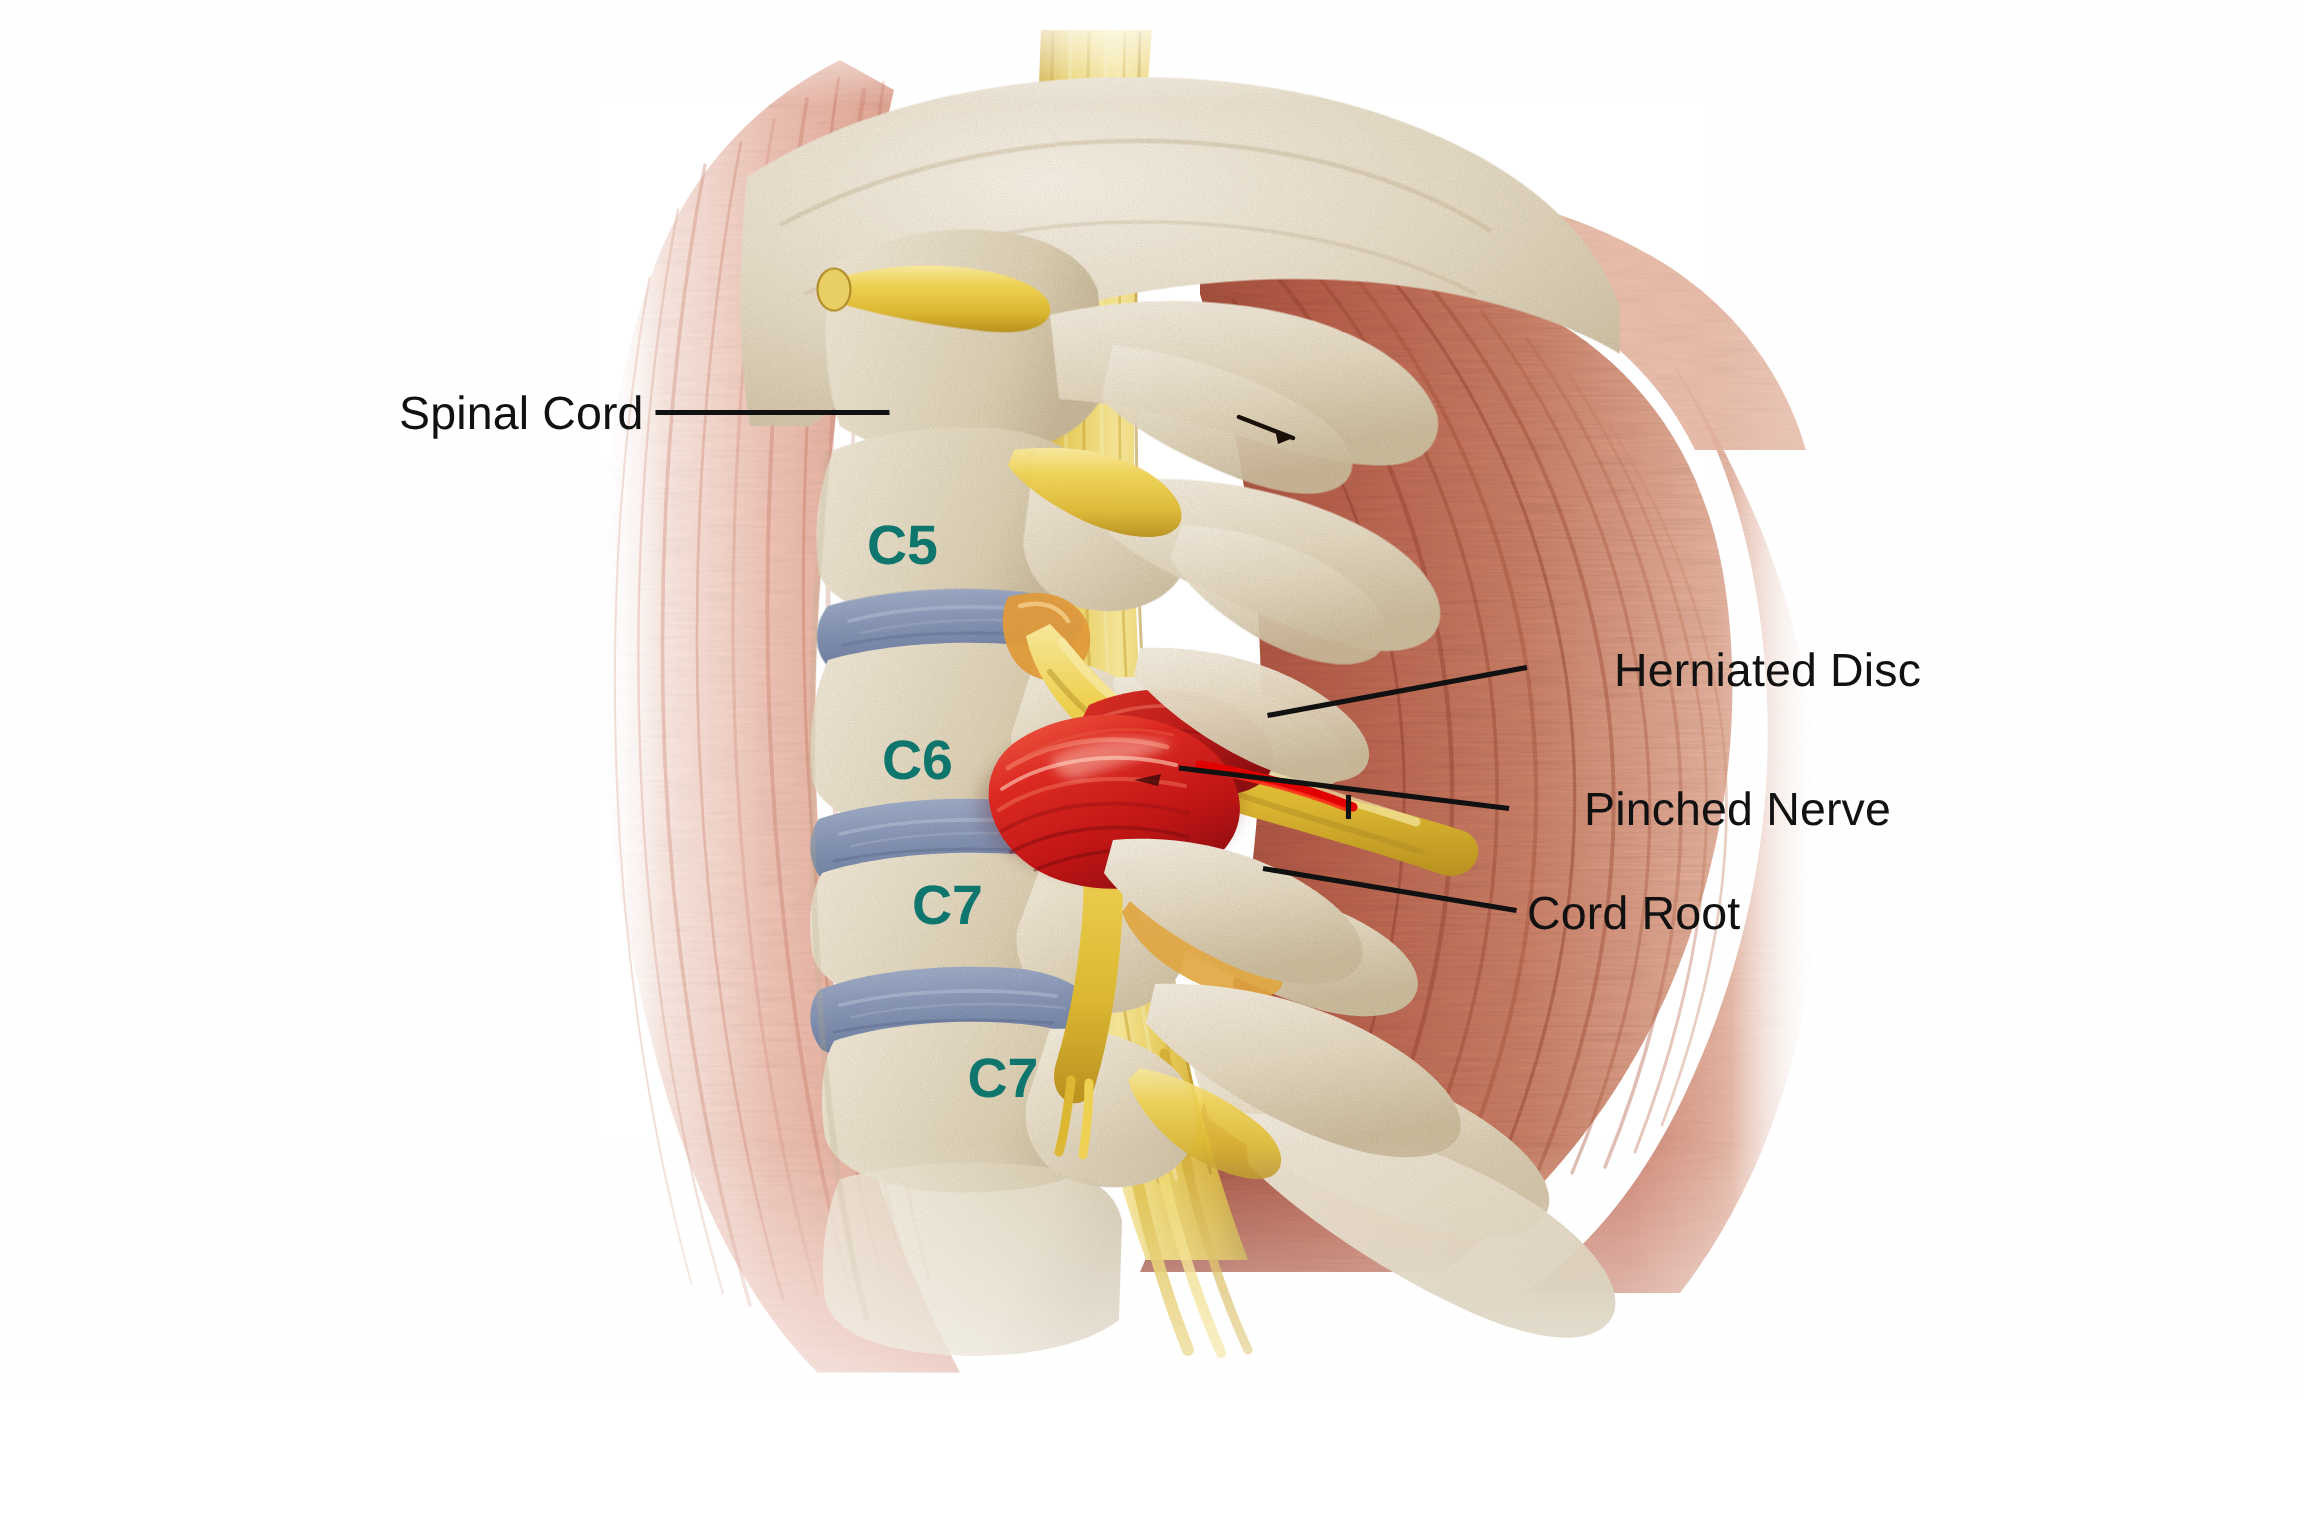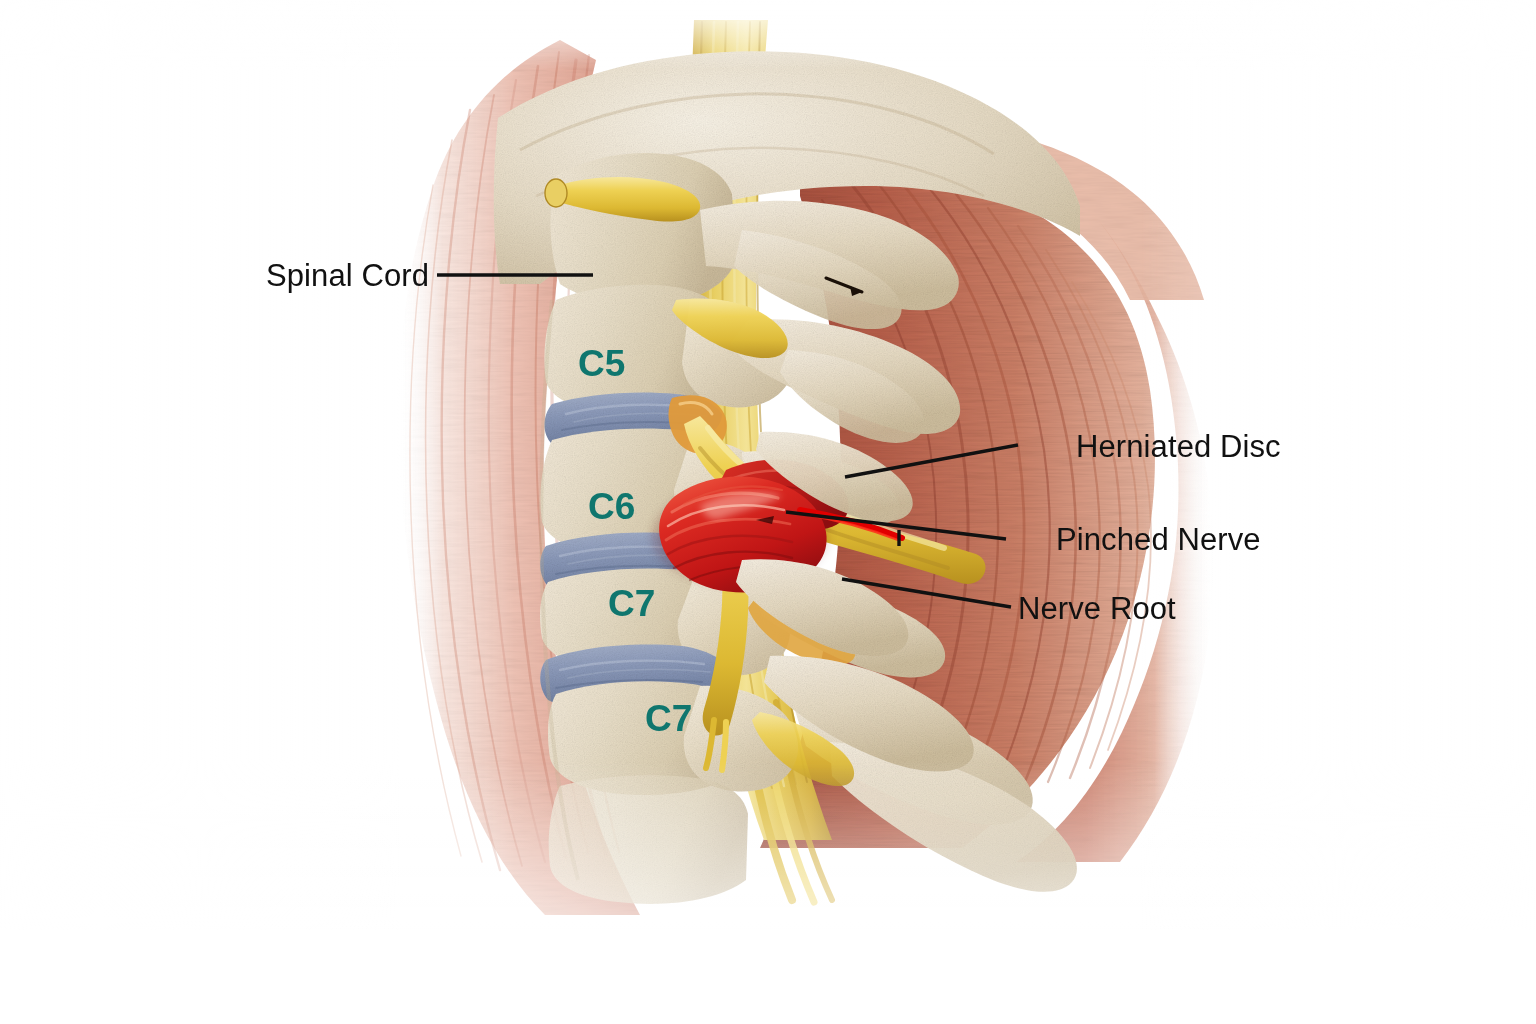--- a/index.html
+++ b/index.html
@@ -556,16 +556,16 @@
   <div id="vertebra-labels">
       <div class="vlabel" style="left: 578px; top: 345px;">C5</div>
       <div class="vlabel" style="left: 588px; top: 488px;">C6</div>
       <div class="vlabel" style="left: 608px; top: 585px;">C7</div>
       <div class="vlabel" style="left: 645px; top: 700px;">C7</div>
     </div>
   <div id="callout-labels">
       <div class="label" style="left: 266px; top: 260px;">Spinal Cord</div>
       <div class="label" style="left: 1028px; top: 431px; margin-left: 48px;">Herniated Disc</div>
       <div class="label" style="left: 1016px; top: 524px; margin-left: 40px;">Pinched Nerve</div>
-      <div class="label" style="left: 1018px; top: 593px;">Nerve Root</div>
+      <div class="label" style="left: 1018px; top: 593px;">Cord Root</div>
     </div>
 
 </div>
 
 </body></html>

